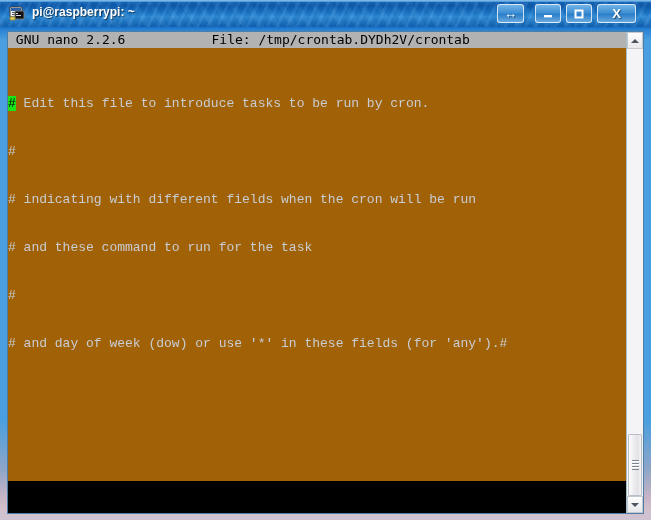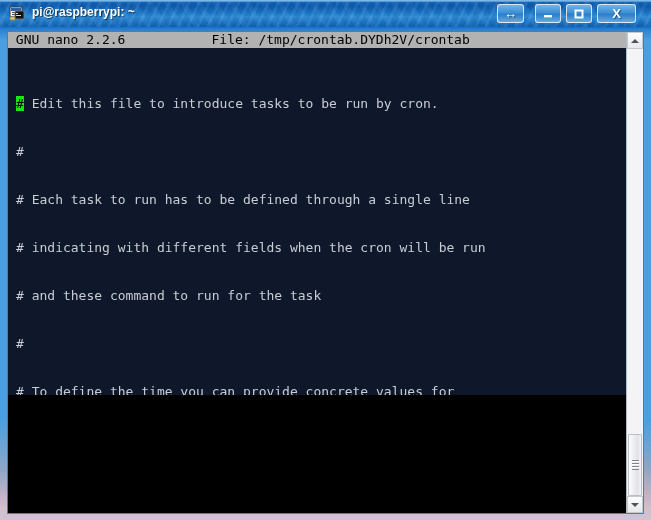--- a/index.html
+++ b/index.html
@@ -145,22 +145,22 @@
     height: 483px;
     background: #000;
     box-sizing: border-box;
     border: 1px solid #4e7ea8;
   }
 
   #term {
     position: absolute;
     left: 0; top: 0;
     width: 618px;
-    height: 363px;
-    background: #0f172a;
+    height: 481px;
+    background: #a16207;
     overflow: hidden;
   }
 
   
   #nano-header {
     position: absolute;
     left: 0; top: 0;
     width: 618px;
     height: 16px;
     background: #b2b2b2;
@@ -178,23 +178,23 @@
     left: 0; top: 32px;
     width: 618px;
     font-family: "DejaVu Sans Mono", monospace;
     font-size: 13px;
     line-height: 16px;
     color: #c8cdd4;
     white-space: pre;
   }
   .tline {
     height: 16px;
-    padding-left: 8px;
     white-space: pre;
     overflow: hidden;
+    font-family: Liberation Mono, monospace;
   }
   .cursor {
     background: #19e519;
     color: #000000;
   }
 
   
   #nano-shortcuts {
     position: absolute;
     left: 0;
@@ -319,25 +319,23 @@
 
   <div id="client">
 
     <div id="term">
 
       <div id="nano-header"> GNU nano 2.2.6           File: /tmp/crontab.DYDh2V/crontab</div>
 
       <div id="nano-body">
         <div class="tline"><span class="cursor">#</span><span> Edit this file to introduce tasks to be run by cron.</span></div>
         <div class="tline">#</div>
-        <div class="tline"># Each task to run has to be defined through a single line</div>
         <div class="tline"># indicating with different fields when the cron will be run</div>
         <div class="tline"># and these command to run for the task</div>
         <div class="tline">#</div>
-        <div class="tline"># To define the time you can provide concrete values for</div>
         <div class="tline"># and day of week (dow) or use '*' in these fields (for 'any').#</div>
         
         
         
         
         
         
         
         
         

